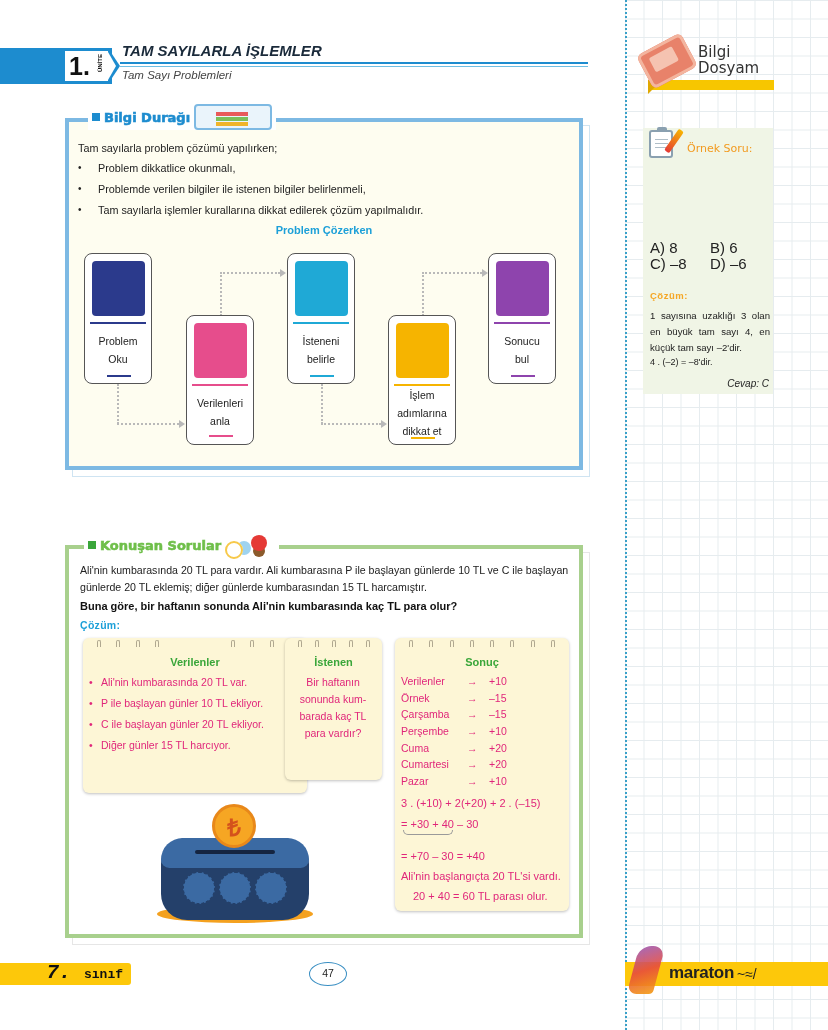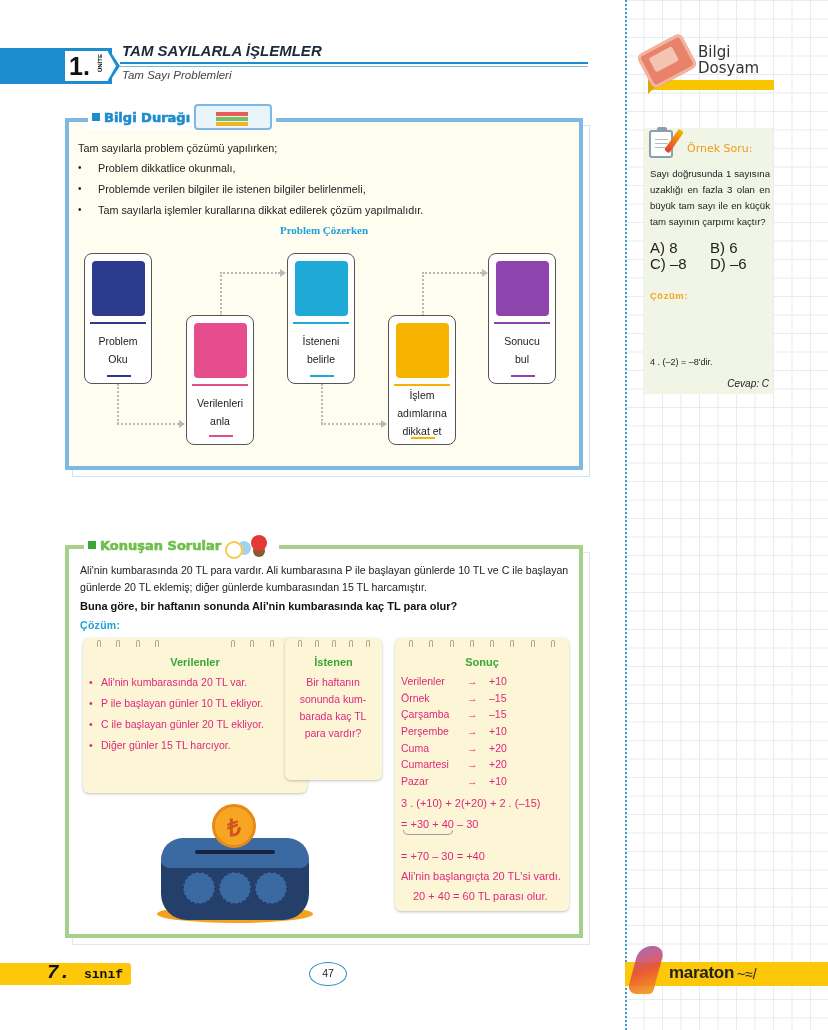--- a/index.html
+++ b/index.html
@@ -54,21 +54,21 @@
   .bd-shadow { position: absolute; left: 72px; top: 125px; width: 518px; height: 352px; border: 1px solid #cfe4f2; background: transparent; }
   .sec-tab { position: absolute; display: flex; align-items: center; gap: 4px; background: #fff; padding: 0 4px; }
   .sec-sq { width: 8px; height: 8px; }
   .sec-lbl { font-family: "DejaVu Sans", sans-serif; font-size: 13px; font-weight: bold; -webkit-text-stroke: 0.6px currentColor; }
   .bd-illus { width: 78px; height: 26px; border: 2px solid #7db9e3; border-radius: 4px; background: #eaf4fb; position: relative; }
   .bd-illus::before { content: ""; position: absolute; left: 20px; top: 6px; width: 32px; height: 4px; background: #e85a5a; box-shadow: 0 5px 0 #7bbf5a, 0 10px 0 #f0b429; }
   .intro { position: absolute; left: 78px; top: 142px; font-size: 10.8px; color: #222; }
   .bullets { position: absolute; left: 78px; top: 162px; list-style: none; font-size: 10.8px; }
   .bullets li { height: 21px; display: flex; }
   .bullets .dot { width: 20px; font-size: 10px; }
-  .flow-title { position: absolute; left: 0; width: 648px; top: 224px; text-align: center; font-size: 11px; font-weight: bold; color: #1da0d8; font-family: Liberation Serif, serif; }
+  .flow-title { position: absolute; left: 0; width: 648px; top: 224px; text-align: center; font-size: 11px; font-weight: bold; color: #1da0d8; }
 
   .card { position: absolute; width: 68px; background: #fff; border: 1.5px solid #555; border-radius: 8px; }
   .card-img { position: absolute; left: 7px; top: 7px; width: 53px; height: 55px; border-radius: 4px; }
   .card-rule { position: absolute; left: 5px; top: 68px; width: 56px; height: 2px; }
   .card-lbl { position: absolute; left: 0; width: 100%; text-align: center; font-size: 10.5px; line-height: 18px; color: #222; }
   .card-ul { position: absolute; left: 22px; width: 24px; height: 2px; }
   .dash-h { position: absolute; border-top: 2px dotted #b9b9b9; }
   .dash-v { position: absolute; border-left: 2px dotted #b9b9b9; }
   .arrowhead { position: absolute; width: 0; height: 0; border-top: 4px solid transparent; border-bottom: 4px solid transparent; border-left: 6px solid #b9b9b9; }
 
@@ -130,28 +130,28 @@
   <div class="bd-title">
     <div>Bilgi</div>
     <div>Dosyam</div>
   </div>
 </div>
 
 <div class="ornek">
   <div class="ornek-icon"></div>
   <div class="pencil"></div>
   <div class="ornek-title">Örnek Soru:</div>
-  <div class="ornek-q">Sayı doğrusunda 1 sayısına uzaklığı en fazla 3 olan en büyük tam sayı ile en küçük tam sayının çarpımı kaçtır?</div>
   <div class="opts">
     <span>A) 8</span>
     <span>B) 6</span>
     <span>C) –8</span>
     <span>D) –6</span>
   </div>
   <div class="cozum-side">Çözüm:</div>
+  <div class="cozum-text">1 sayısına uzaklığı 3 olan en büyük tam sayı 4, en küçük tam sayı –2'dir.</div>
   <div class="cozum-calc">4 . (–2) = –8'dir.</div>
   <div class="cevap">Cevap: C</div>
 </div>
 
 <div class="unit-band"></div>
 <div class="unit-box">
   <span class="unit-num">1.</span>
   <span class="unit-lbl">ÜNİTE</span>
 </div>
 <div class="chevron"></div>

